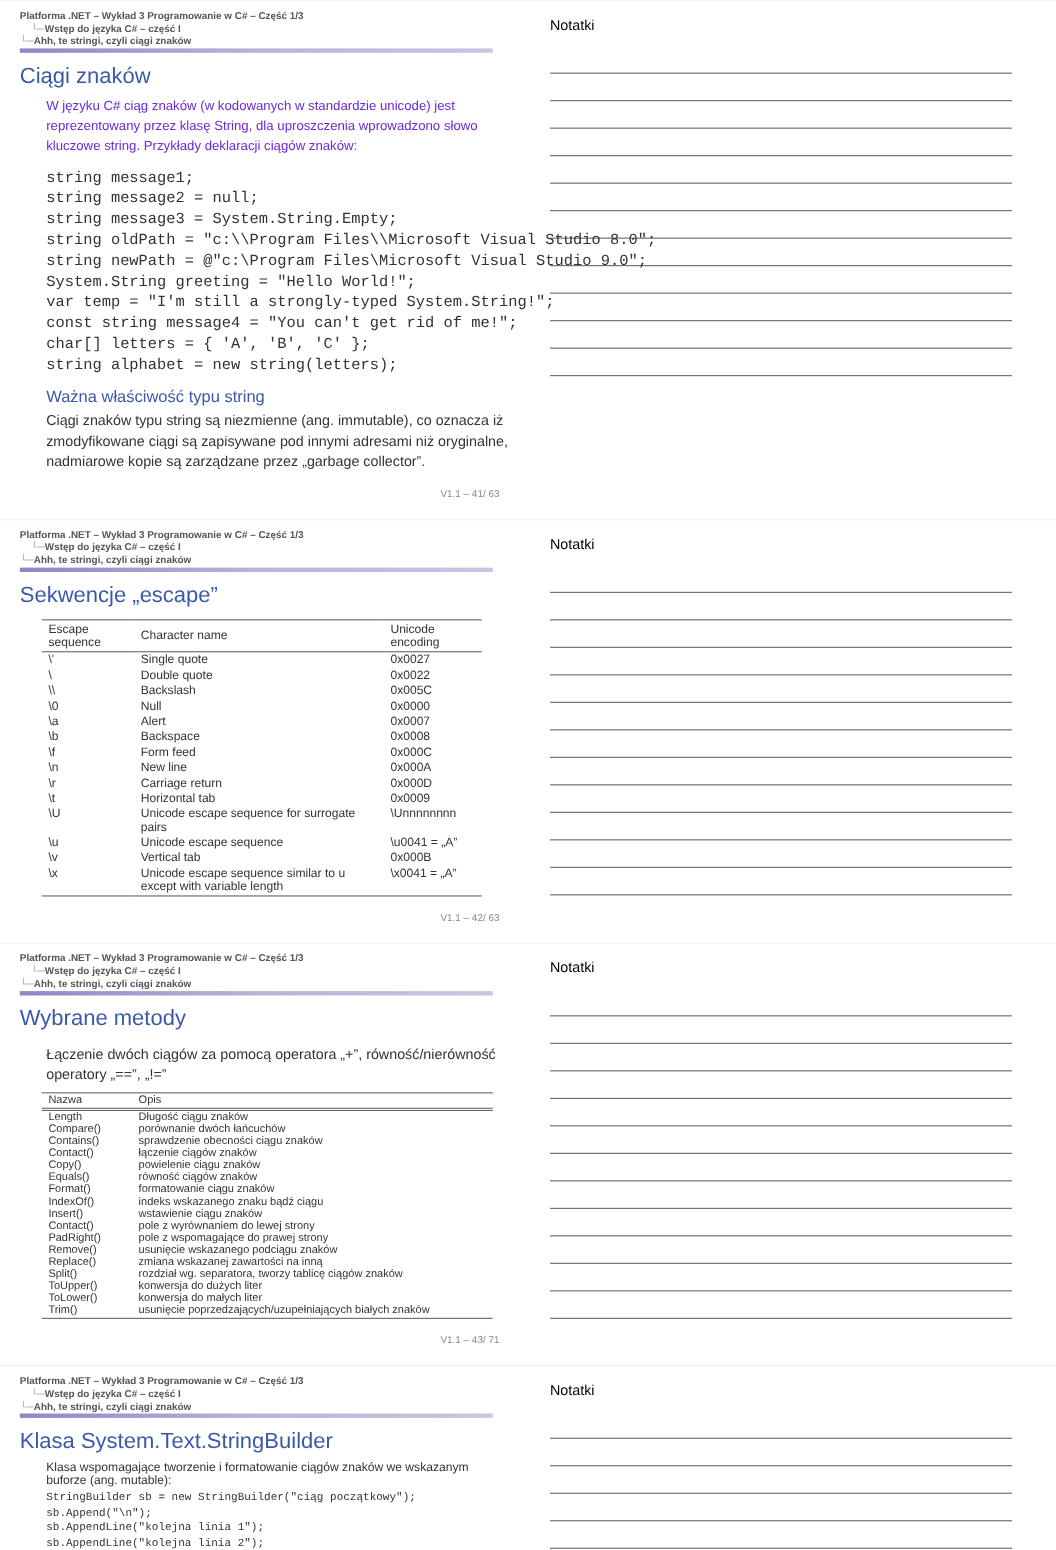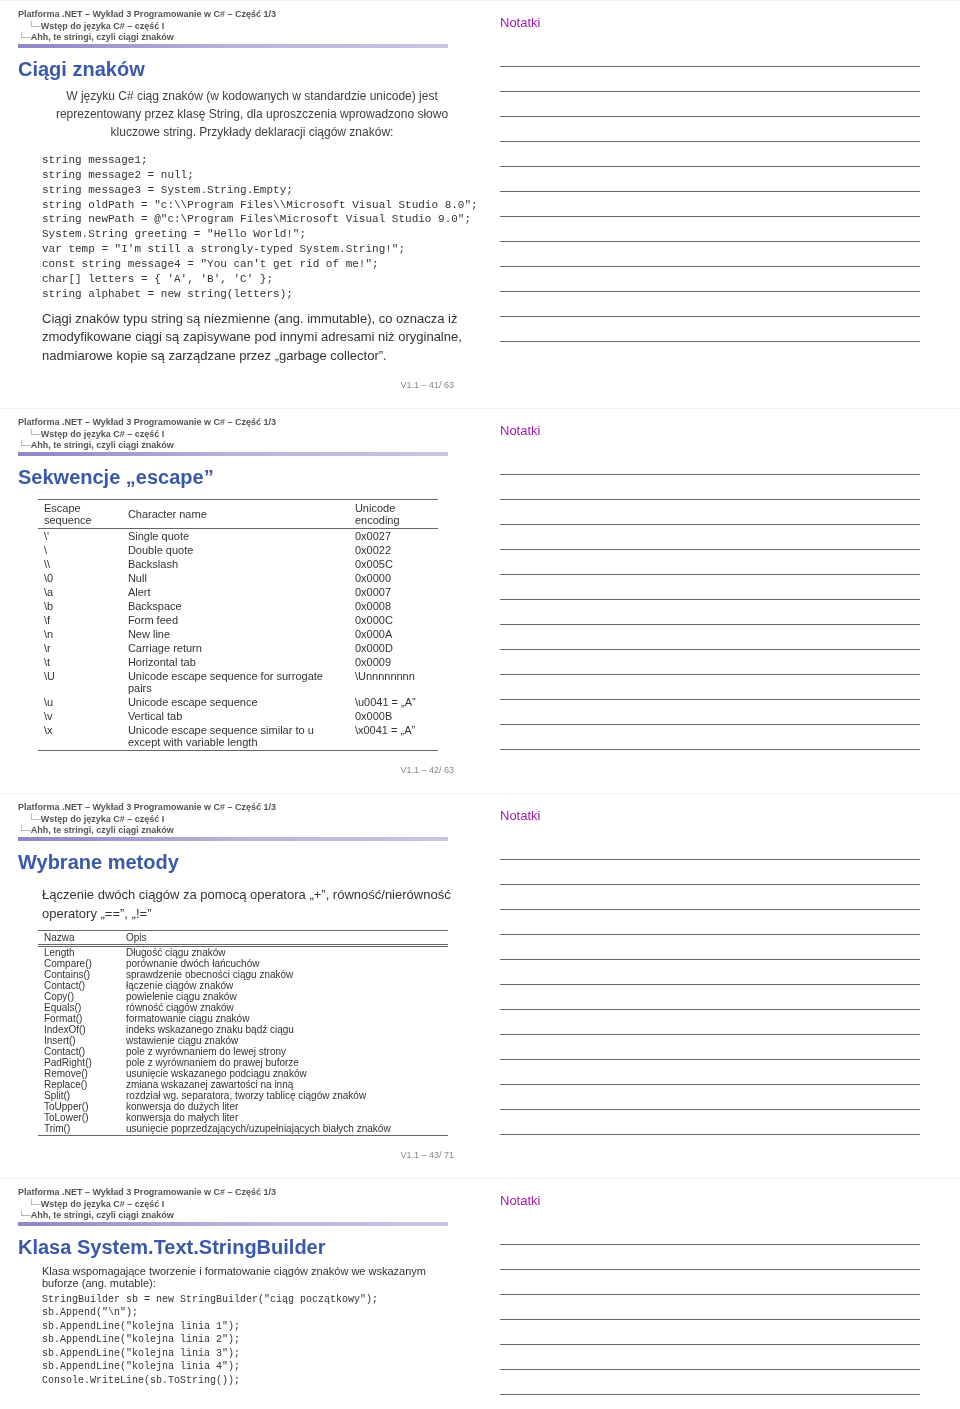--- a/index.html
+++ b/index.html
@@ -6,27 +6,27 @@
   .page { width:960px; margin:0 auto; box-sizing:border-box; }
   .slide-row { display:flex; border-top:1px solid rgba(0,0,0,0.05); padding:8px 0 18px 0; }
   .slide { width:480px; box-sizing:border-box; padding:0 18px 0 18px; position:relative; }
   .notes { width:480px; box-sizing:border-box; padding:0 40px 0 20px; }
   .rule { height:4px; background:linear-gradient(to right,#8d87c7,#b8b3da,#c9c5e2); margin-top:2px; margin-bottom:4px; width:430px; }
   .rule-top { margin-top:0; }
   .nav { font-size:9px; font-weight:700; color:#555; line-height:1.3; }
   .nav .bc2 { margin-left:10px; color:#555; }
   .nav .bc3 { color:#555; }
   .tree-mark { color:#999; font-weight:400; }
-  .title { color:#3a59a8; font-size:20px; font-weight:700; margin:10px 0 6px 0; }
-  .body { font-size:12px; line-height:1.5; color:#404040; margin-left:24px;text-align:center; }
-  .code { font-family:"Consolas","Courier New",monospace; font-size:11px; white-space:pre; color:#333; margin:12px 0 8px 24px; line-height:1.35; }
+  .title { color:#3a59a8; font-size:20px; font-weight:400; margin:10px 0 6px 0; }
+  .body { font-size:12px; line-height:1.5; color:#6d28d9; margin-left:24px; }
+  .code { font-family:"Consolas","Courier New",monospace; font-size:14px; white-space:pre; color:#333; margin:12px 0 8px 24px; line-height:1.35; }
   .subhead { color:#3a59a8; font-size:15px; font-weight:400; margin:10px 0 4px 24px; }
   .para { margin:0 0 6px 24px; font-size:13px; line-height:1.45; }
   .footer { position:static; font-size:9px; color:#888; text-align:right; padding-right:8px; margin-top:14px; }
-  .notes-title { font-size:13px; color:#a21caf; margin:6px 0 16px 0; }
+  .notes-title { font-size:13px; color:#000000; margin:6px 0 16px 0; }
   .note-line { border-bottom:1px solid #666; height:20px; margin-bottom:4px; }
   .tbl { width:400px; margin:10px 0 0 20px; border-collapse:collapse; font-size:11px; }
   .tbl th { text-align:left; font-weight:400; padding:2px 6px; border-top:1px solid #666; border-bottom:1px solid #666; }
   .tbl td { padding:1px 6px; vertical-align:top; }
   .tbl tr.last td { border-bottom:1px solid #666; padding-bottom:2px; }
   .tbl tr.first td { border-top:1px solid #666; }
   .tbl2 { width:410px; margin:6px 0 0 20px; border-collapse:collapse; font-size:10px; }
   .tbl2 th { text-align:left; font-weight:400; padding:1px 6px; border-top:1px solid #666; border-bottom:1px solid #666; }
   .tbl2 td { padding:0px 6px; vertical-align:top; }
   .tbl2 tr.last td { border-bottom:1px solid #666; padding-bottom:1px; }
@@ -53,20 +53,21 @@
       <div class="code">string message1;
 string message2 = null;
 string message3 = System.String.Empty;
 string oldPath = "c:\\Program Files\\Microsoft Visual Studio 8.0";
 string newPath = @"c:\Program Files\Microsoft Visual Studio 9.0";
 System.String greeting = "Hello World!";
 var temp = "I'm still a strongly-typed System.String!";
 const string message4 = "You can't get rid of me!";
 char[] letters = { 'A', 'B', 'C' };
 string alphabet = new string(letters);</div>
+      <div class="subhead">Ważna właściwość typu string</div>
       <div class="para">Ciągi znaków typu string są niezmienne (ang. immutable), co oznacza iż zmodyfikowane ciągi są zapisywane pod innymi adresami niż oryginalne, nadmiarowe kopie są zarządzane przez „garbage collector”.</div>
       <div class="footer">V1.1 – 41/ 63</div>
     </div>
     <div class="notes">
       <div class="notes-title">Notatki</div>
       <div class="note-line"></div>
       <div class="note-line"></div>
       <div class="note-line"></div>
       <div class="note-line"></div>
       <div class="note-line"></div>
@@ -238,21 +239,21 @@
         <tr>
               <td>Insert()</td>
               <td>wstawienie ciągu znaków</td>
             </tr>
         <tr>
               <td>Contact()</td>
               <td>pole z wyrównaniem do lewej strony</td>
             </tr>
         <tr>
               <td>PadRight()</td>
-              <td>pole z wyrównaniem do prawej buforze</td>
+              <td>pole z wspomagające do prawej strony</td>
             </tr>
         <tr>
               <td>Remove()</td>
               <td>usunięcie wskazanego podciągu znaków</td>
             </tr>
         <tr>
               <td>Replace()</td>
               <td>zmiana wskazanej zawartości na inną</td>
             </tr>
         <tr>

